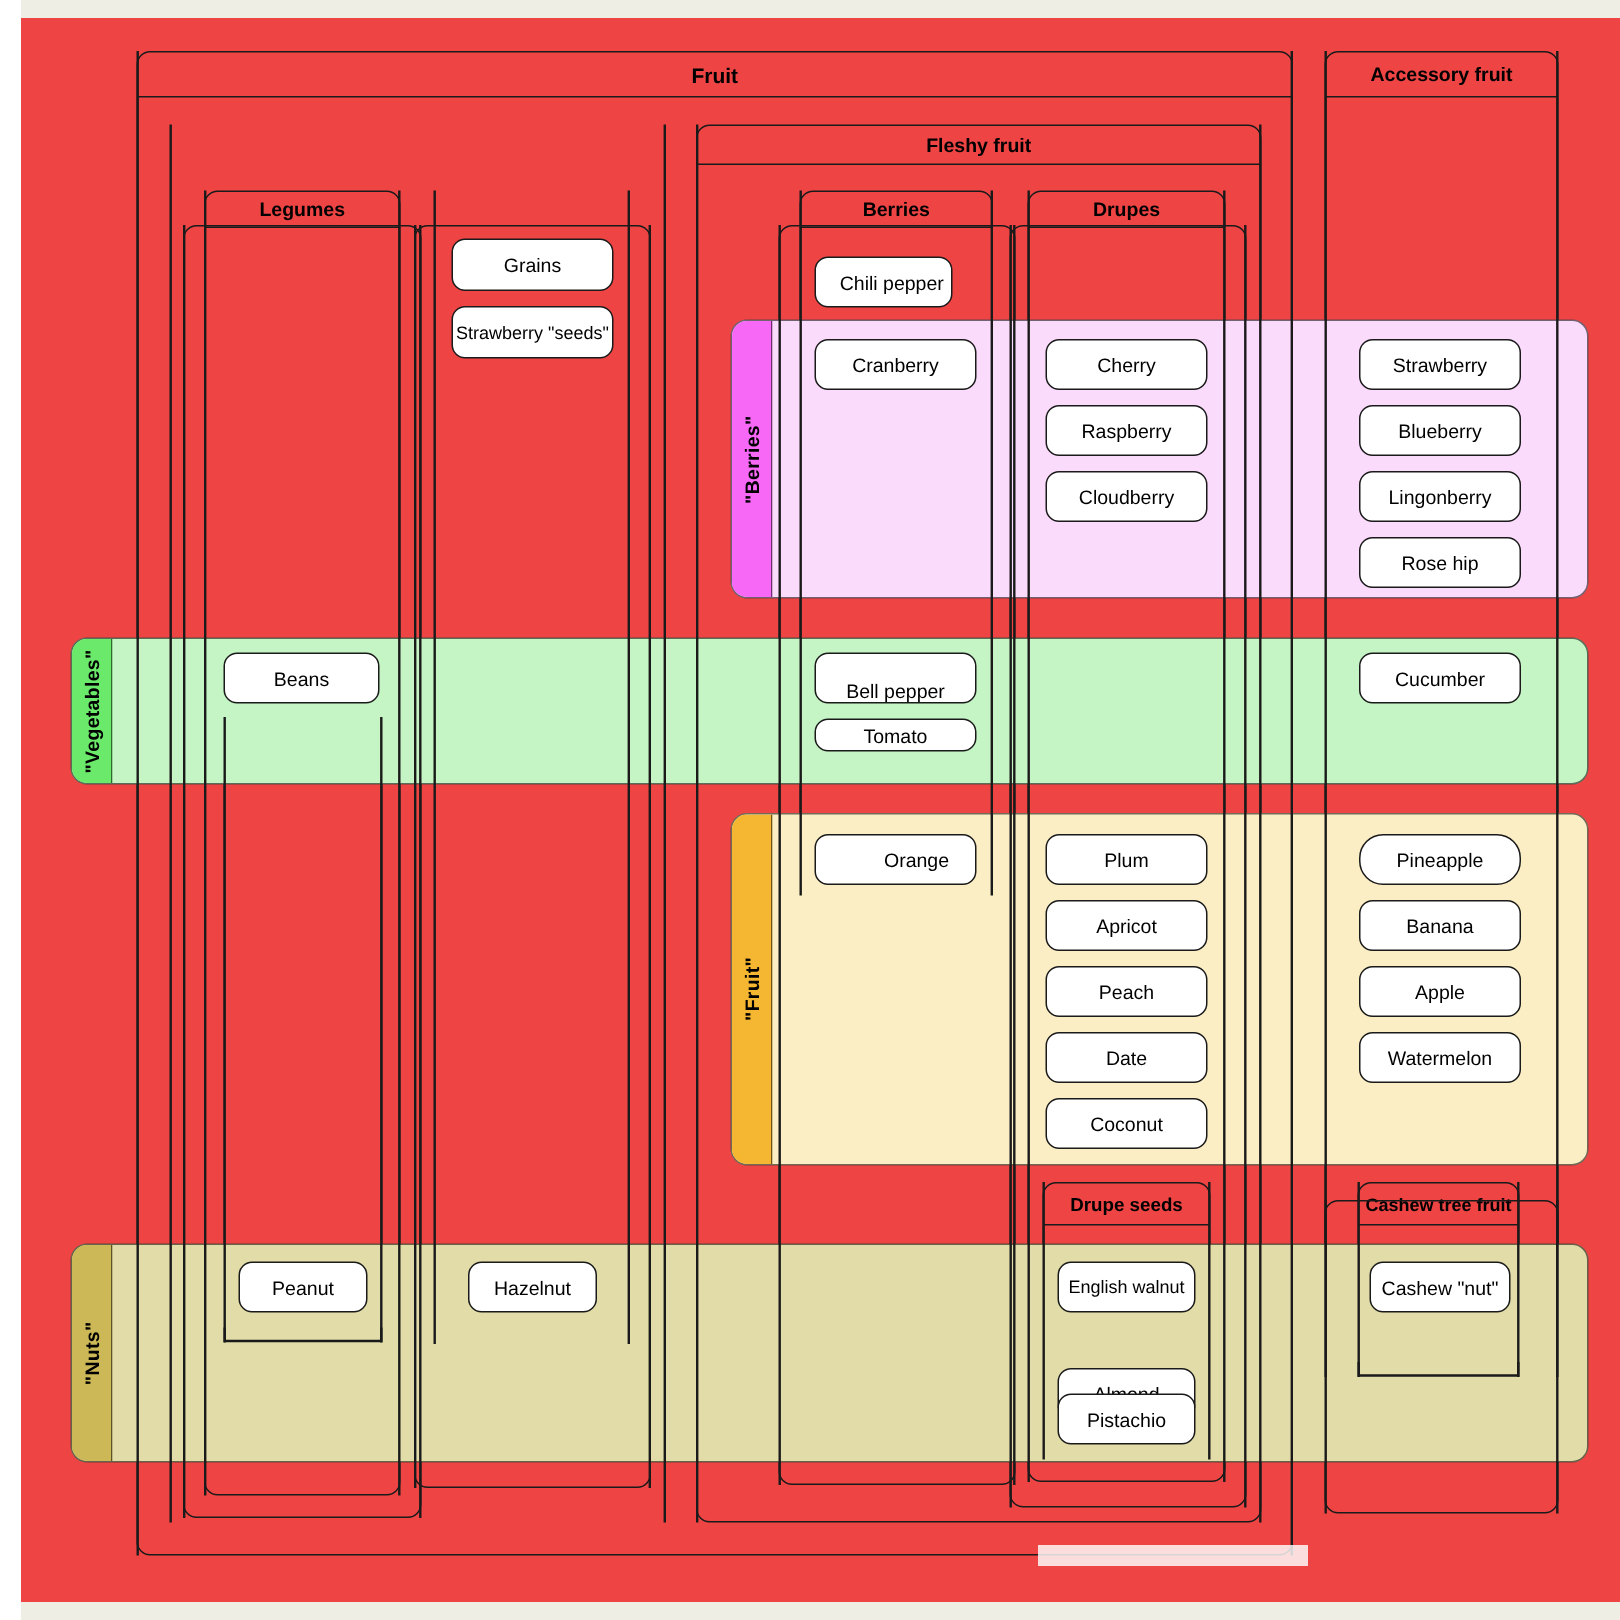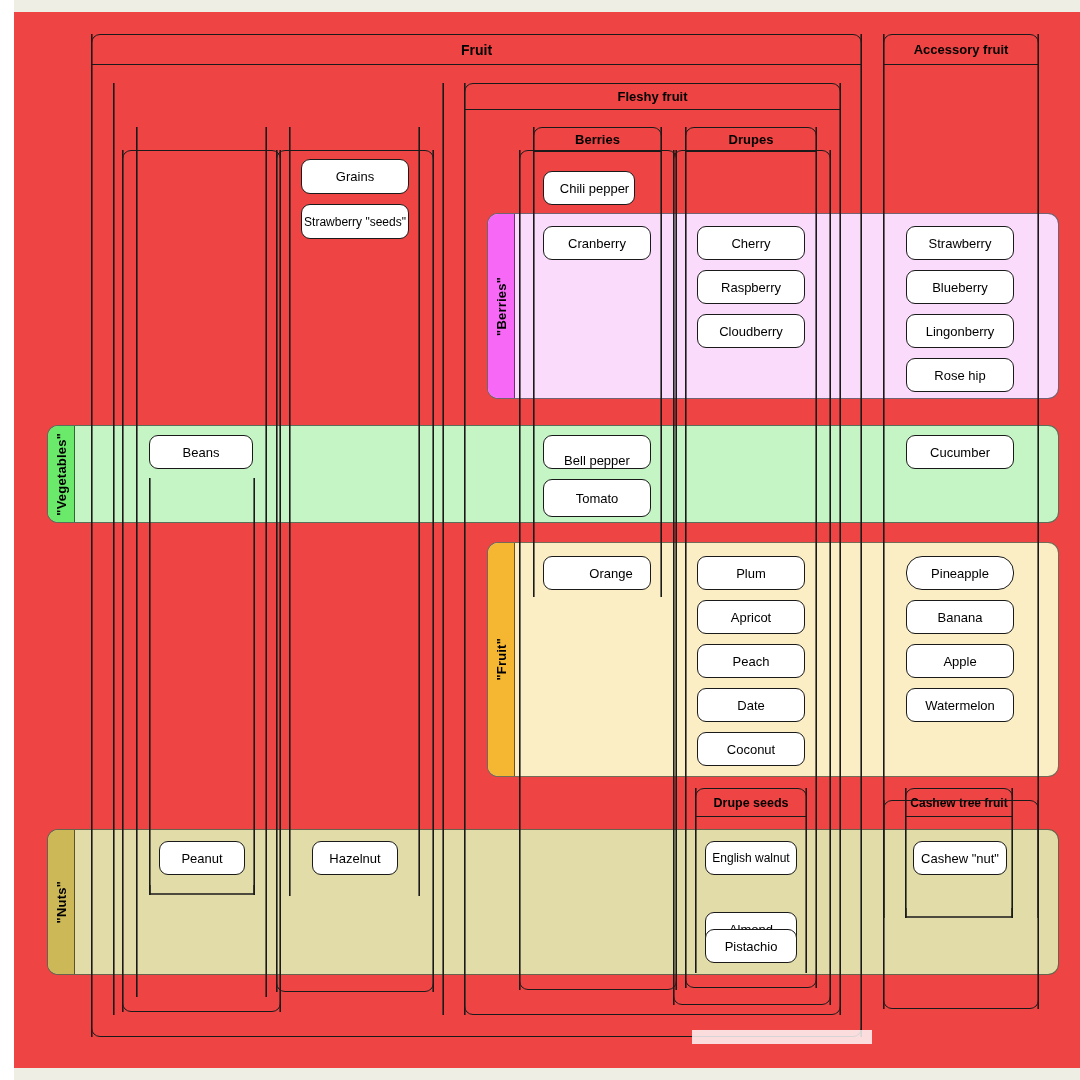--- a/index.html
+++ b/index.html
@@ -99,20 +99,23 @@
 
   <div class="cbox" style="left:869px; top:34px; width:156px; height:975px;">
     <div class="ctitle" style="height:30px; line-height:30px; font-size:13px;">Accessory fruit</div>
   </div>
 
 
   <div class="cbox" style="left:450px; top:83px; width:377px; height:932px;">
     <div class="ctitle" style="height:26px; line-height:26px; font-size:13px;">Fleshy fruit</div>
   </div>
 
+  <div class="cbox" style="left:122px; top:127px; width:131px; height:870px;">
+    <div class="ctitle" style="height:24px; line-height:24px; font-size:13px;">Legumes</div>
+  </div>
 
 
   <div class="cbox" style="left:519px; top:127px; width:129px; height:470px;">
     <div class="ctitle" style="height:24px; line-height:24px; font-size:13px;">Berries</div>
   </div>
 
   <div class="cbox" style="left:671px; top:127px; width:132px; height:861px;">
     <div class="ctitle" style="height:24px; line-height:24px; font-size:13px;">Drupes</div>
   </div>
 
@@ -227,21 +230,21 @@
 
   <div class="leaf" style="left:529px; top:171px; width:92px; height:34px; font-size:13px;padding-left:11px;">
     <span>Chili pepper</span>
   </div>
   <div class="leaf" style="left:529px; top:226px; width:108px; height:34px; font-size:13px;">
     <span>Cranberry</span>
   </div>
   <div class="leaf" style="left:529px; top:435px; width:108px; height:34px; font-size:13px;align-items:flex-end;">
     <span>Bell pepper</span>
   </div>
-  <div class="leaf" style="left:529px; top:479px; width:108px; height:38px; font-size:13px;">
+  <div class="leaf" style="left:529px; top:479px; width:108px; height:22px; font-size:13px;">
     <span>Tomato</span>
   </div>
   <div class="leaf" style="left:529px; top:556px; width:108px; height:34px; font-size:13px;padding-left:28px;">
     <span>Orange</span>
   </div>
 
   <div class="leaf" style="left:683px; top:226px; width:108px; height:34px; font-size:13px;">
     <span>Cherry</span>
   </div>
   <div class="leaf" style="left:683px; top:270px; width:108px; height:34px; font-size:13px;">

